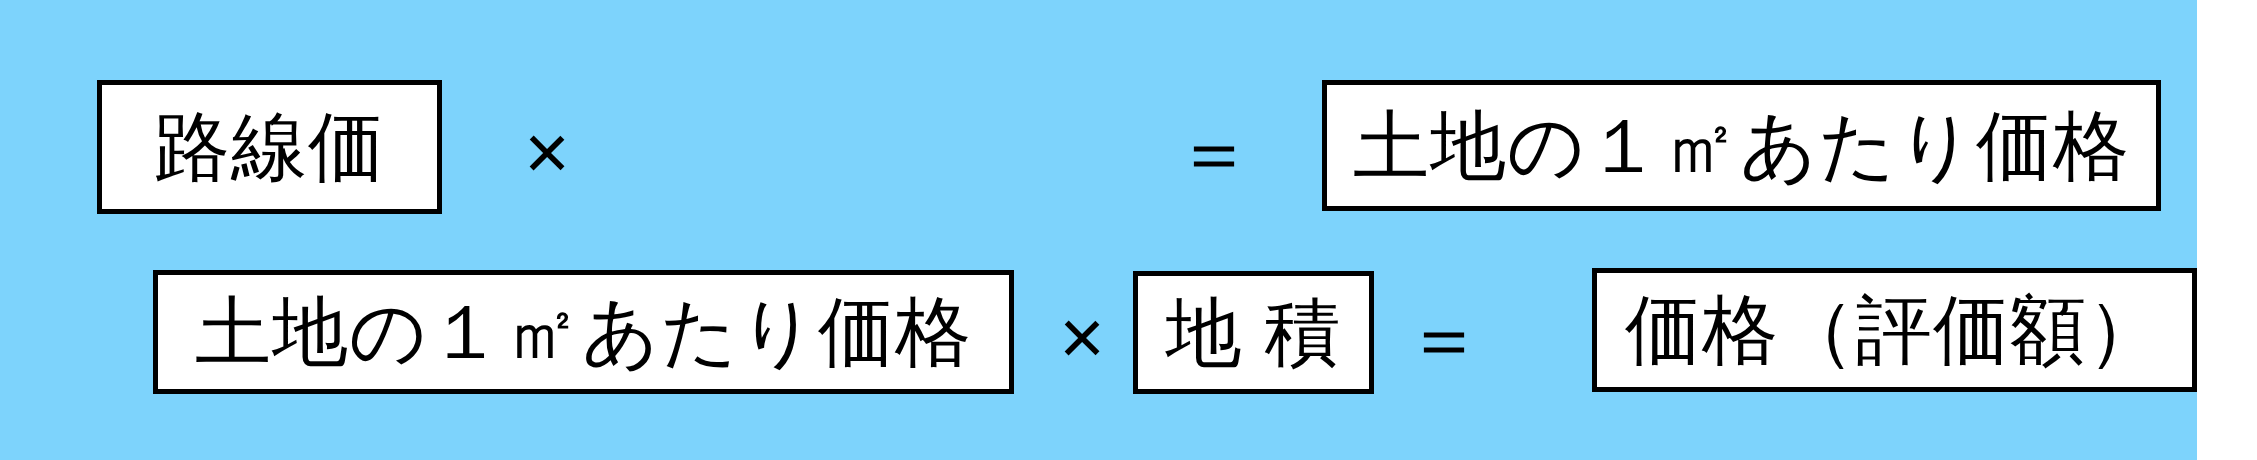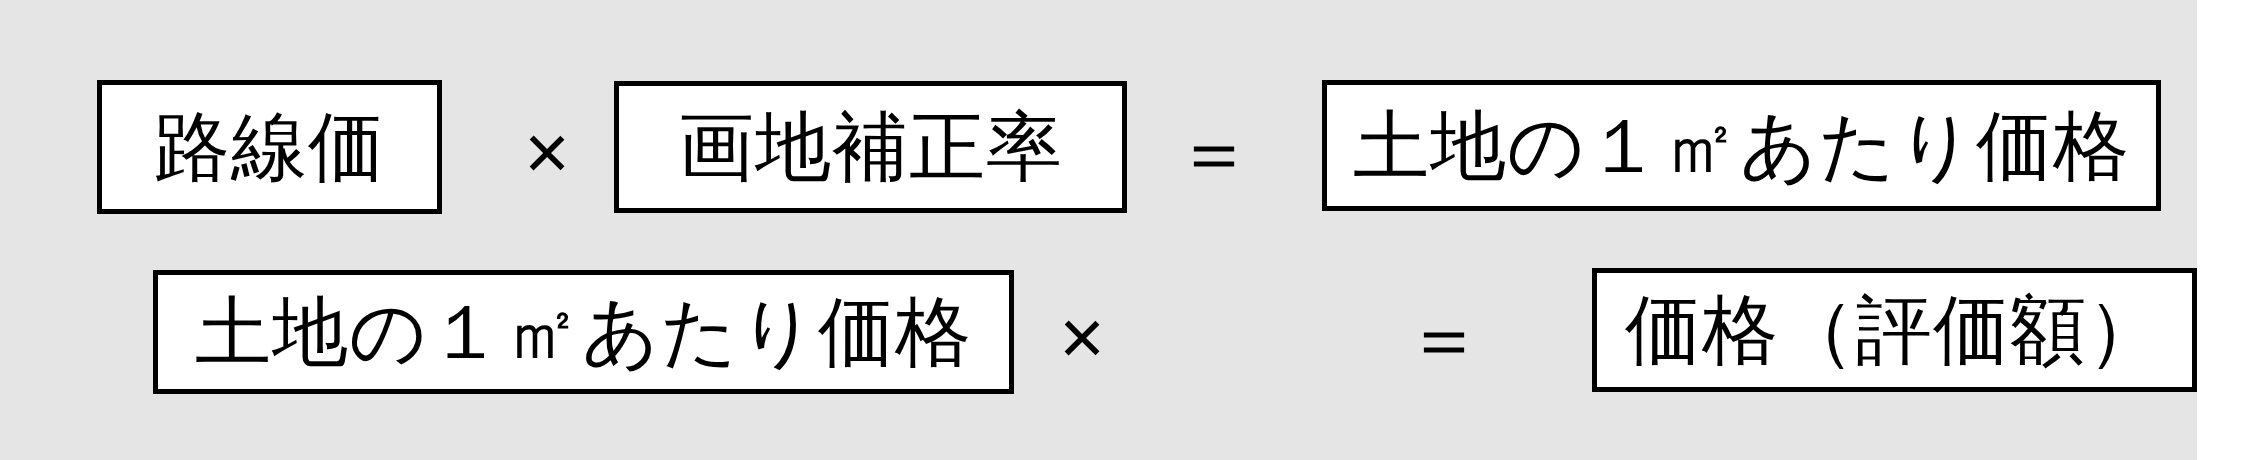--- a/index.html
+++ b/index.html
@@ -4,21 +4,21 @@
 <style>
   html, body {
     margin: 0;
     padding: 0;
     background: #ffffff;
   }
   .canvas {
     position: relative;
     width: 2197px;
     height: 460px;
-    background: #e5e5e5;
+    background: #7dd3fc;
     color: #000000;
     font-family: "Liberation Sans", sans-serif;
     overflow: hidden;
   }
   .fbox {
     position: absolute;
     box-sizing: border-box;
     border: 5px solid #000000;
     background: #ffffff;
     display: flex;
@@ -51,30 +51,30 @@
 </style>
 </head>
 <body>
 
 <div class="canvas">
 
   <div class="fbox b1">
     <span>路線価</span>
   </div>
   <span class="op op1x">×</span>
-  <div class="fbox b2">
-    <span>画地補正率</span>
-  </div>
   <span class="op op1eq">＝</span>
   <div class="fbox b3">
     <span>土地の１㎡あたり価格</span>
   </div>
 
   <div class="fbox b4">
     <span>土地の１㎡あたり価格</span>
   </div>
   <span class="op op2x">×</span>
+  <div class="fbox b5">
+    <span>地 積</span>
+  </div>
   <span class="op op2eq">＝</span>
   <div class="fbox b6">
     <span>価格（評価額）</span>
   </div>
 
 </div>
 
 </body></html>

